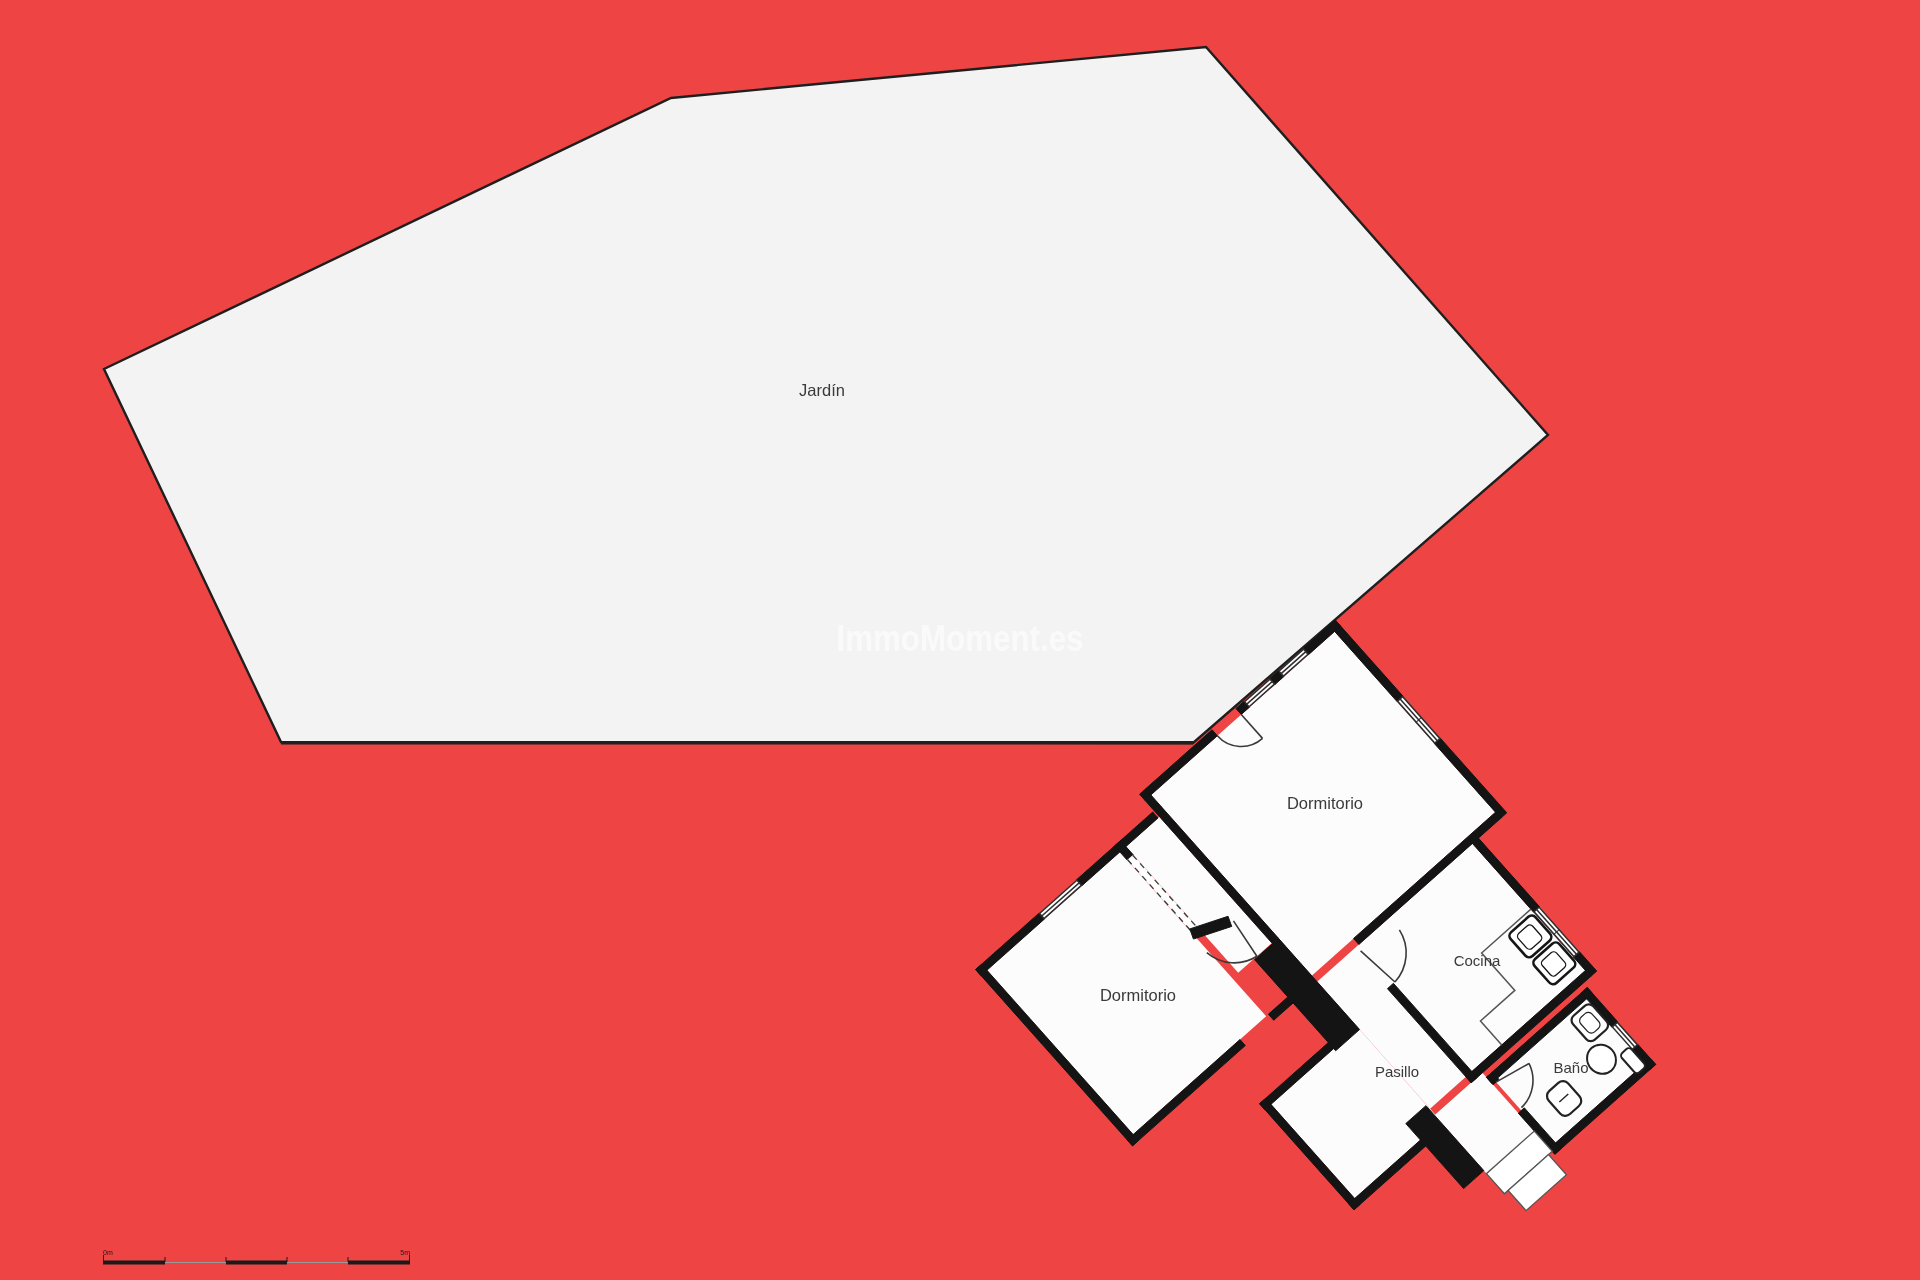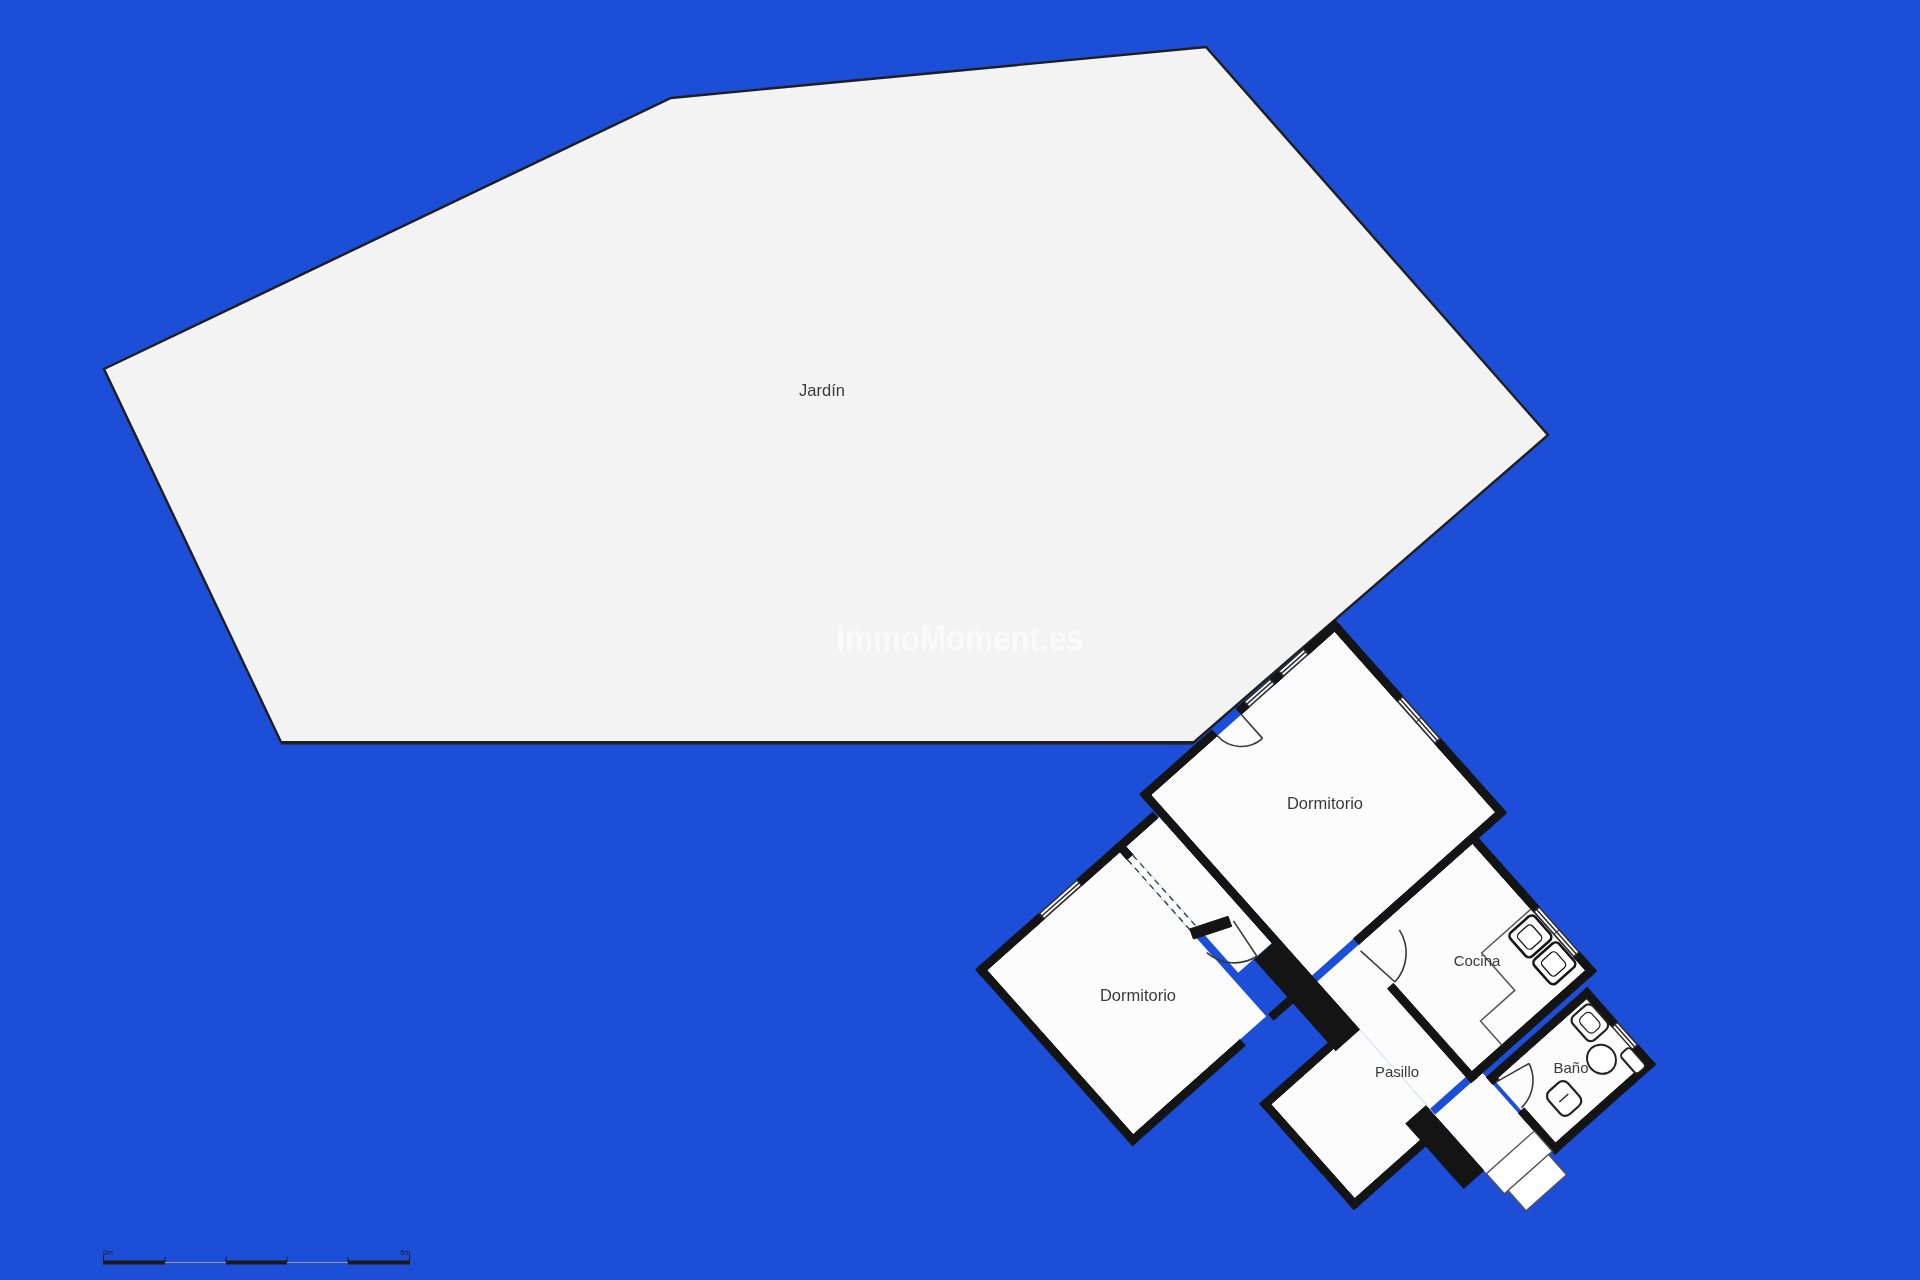--- a/index.html
+++ b/index.html
@@ -1,16 +1,16 @@
 <!DOCTYPE html>
 <html><head>
 <meta charset="utf-8">
 <style>
   html,body{margin:0;padding:0;background:#ffffff;}
-  .wrap{width:1920px;height:1280px;position:relative;overflow:hidden;background:#1d4ed8;}
+  .wrap{width:1920px;height:1280px;position:relative;overflow:hidden;background:#ef4444;}
   text{font-family:"Liberation Sans", sans-serif;}
   rect[fill="#141414"], polygon[fill="#141414"]{stroke:#141414;stroke-width:0.9;}
 </style>
 </head>
 <body>
 <div class="wrap">
 <svg width="1920" height="1280" viewBox="0 0 1920 1280" xmlns="http://www.w3.org/2000/svg">
 
   <polygon points="104,369 671,98 1206,47 1548,435 1193,743 281,742" fill="#f3f3f3" stroke="#1f1f1f" stroke-width="2.4"></polygon>
 

